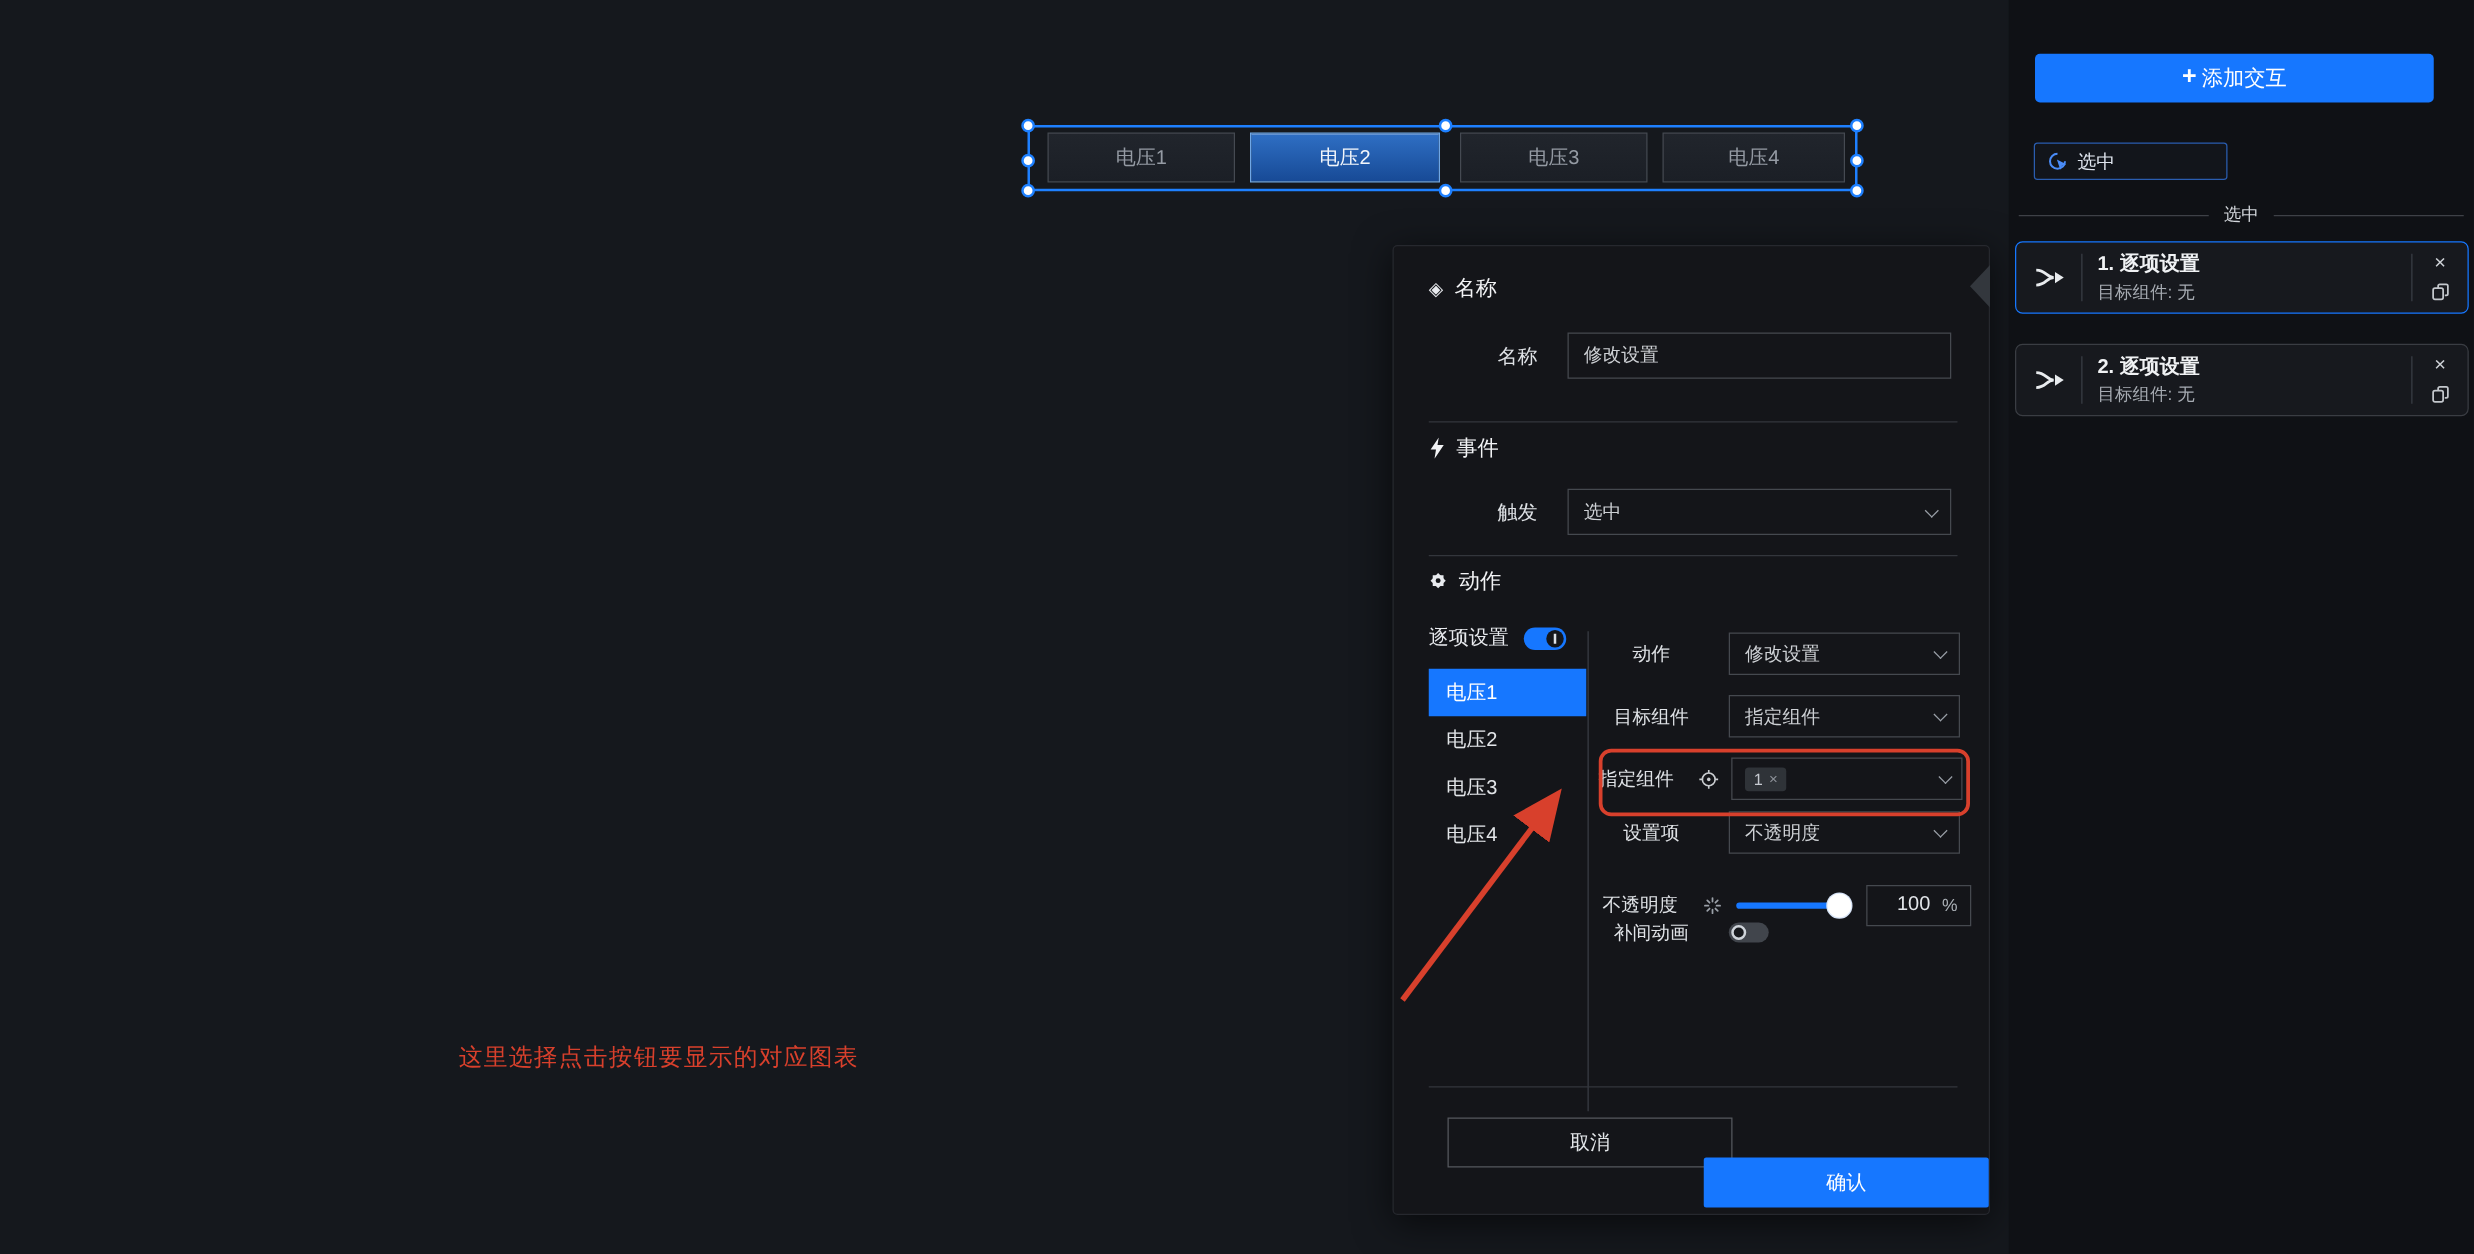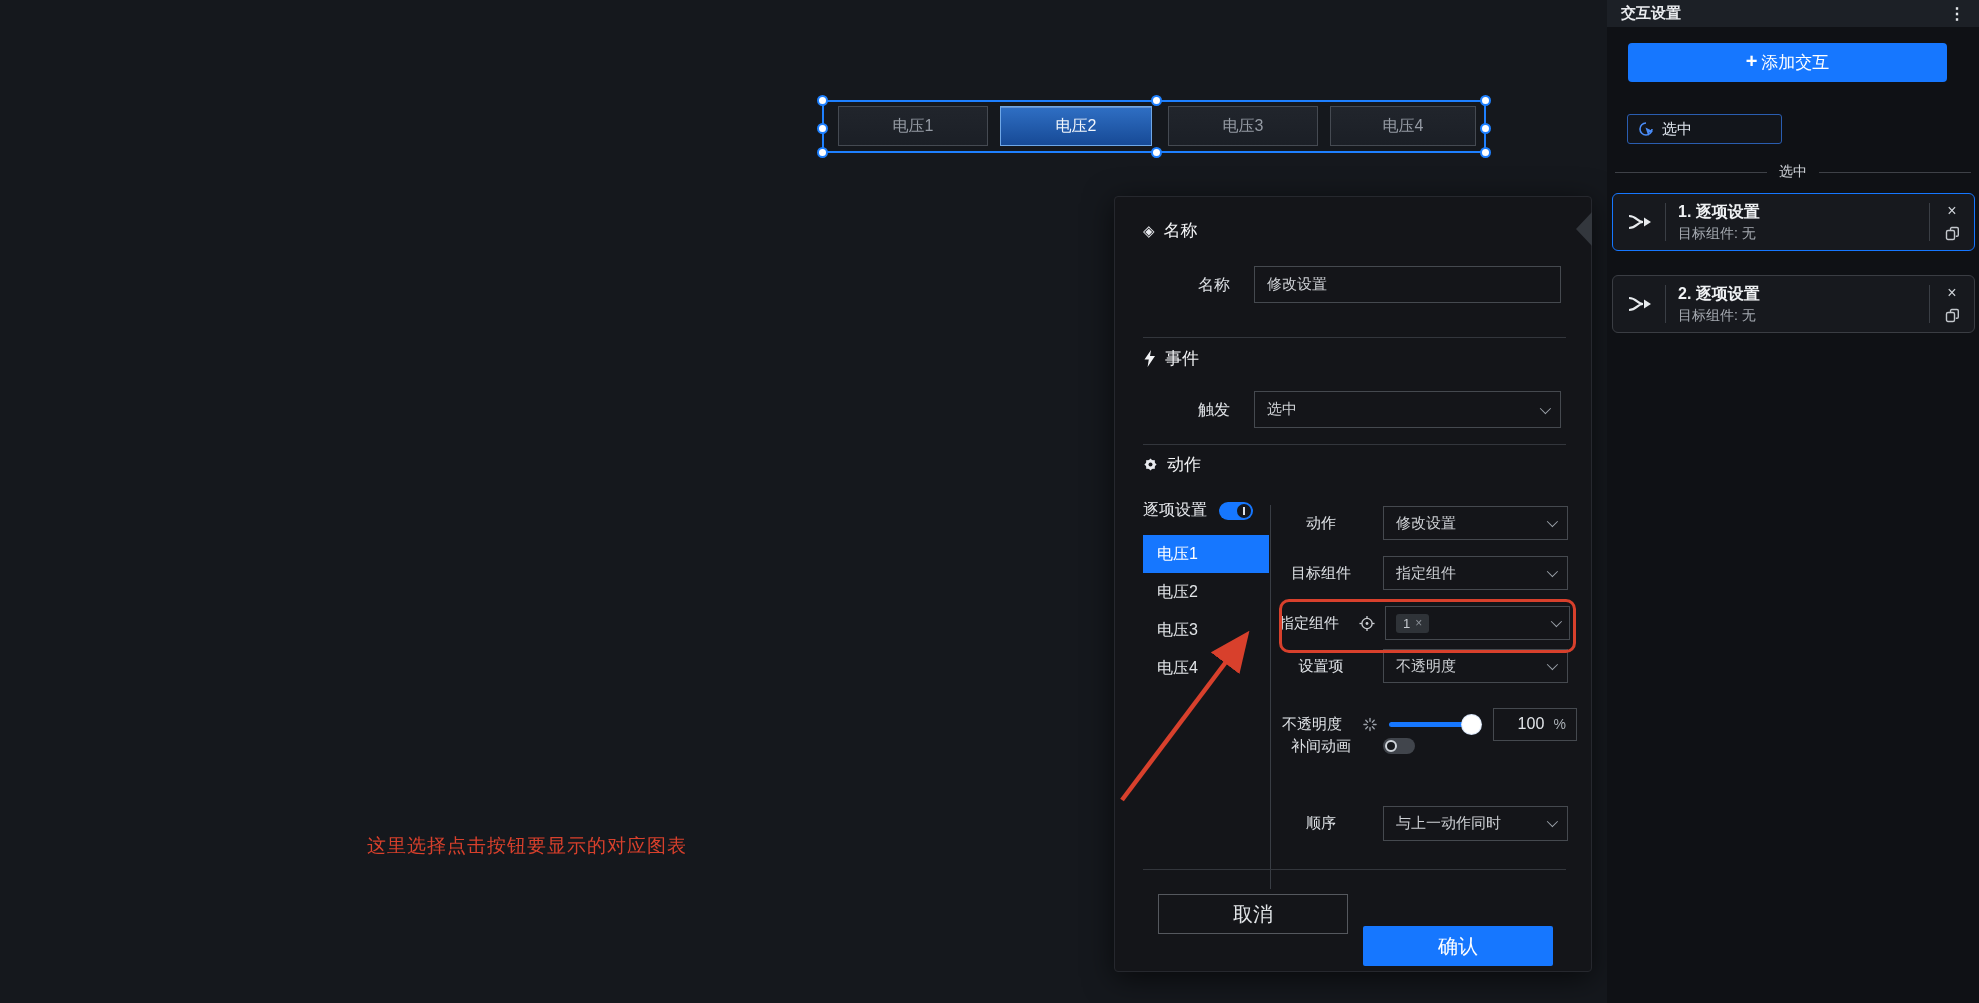--- a/index.html
+++ b/index.html
@@ -87,22 +87,22 @@
   .op-label{flex:0 0 94px !important;}
   .spark-icon{margin-left:4px;flex:0 0 14px;}
   .slider{margin-left:12px;width:86px;height:5px;border-radius:3px;background:var(--accent);position:relative;}
   .slider .sknob{position:absolute;right:-9px;top:-7px;width:19px;height:19px;border-radius:50%;
     background:#fff;box-shadow:0 0 0 1px #d7e4f7;}
   .numbox{margin-left:21px;width:87px;height:33px;border:1px solid #45494f;display:flex;
     align-items:center;justify-content:space-between;padding:0 10px;}
   .numbox .nval{color:#e2e5e9;font-size:16px;margin-left:14px;}
   .numbox .nunit{color:#aab0b6;font-size:14px;}
 
-  .footer-btn{position:absolute;height:40px;width:190px;display:flex;align-items:center;
-    justify-content:center;font-size:20px;}
+  .footer-btn{position:absolute;height:40px;width:228px;display:flex;align-items:center;
+    justify-content:center;font-size:16px;}
   .btn-cancel{left:43px;top:697px;border:1px solid #55585e;color:#e3e6e9;background:transparent;}
   .btn-confirm{left:248px;top:697px;background:var(--accent);color:#fff;border-radius:2px;margin-top:32px;}
 
   
   .panel{position:absolute;left:1607px;top:0;width:372px;height:1003px;background:var(--panel-bg);}
   .panel-header{position:absolute;left:0;top:0;width:372px;height:27px;background:#1c2026;
     display:flex;align-items:center;justify-content:space-between;padding:0 14px;}
   .panel-title{color:#e9ebee;font-size:15px;font-weight:bold;}
   .kebab{color:#e3e6ea;font-size:16px;font-weight:bold;line-height:1;}
   .add-btn{position:absolute;left:21px;top:43px;width:319px;height:39px;background:var(--accent);
@@ -269,39 +269,28 @@
     </div>
   </div>
 
   <div class="frow frow-tween">
     <span class="flabel">补间动画</span>
     <span class="toggle off" style="margin-left:6px">
         <span class="knob"></span>
       </span>
   </div>
 
-  <div class="frow frow-order">
-    <span class="flabel">顺序</span>
-    <div class="ctl fctl" style="height:35px">
-      <span>与上一动作同时</span>
-      <span class="chev"></span>
-    </div>
-  </div>
 
   <div class="divider" style="top:672px"></div>
   <div class="footer-btn btn-cancel">取消</div>
   <div class="footer-btn btn-confirm">确认</div>
 </div>
 <div class="modal-arrow"></div>
 
 <div class="panel">
-  <div class="panel-header">
-    <span class="panel-title">交互设置</span>
-    <span class="kebab">⋮</span>
-  </div>
 
   <div class="add-btn">
     <span class="plus">+</span>
     <span>添加交互</span>
   </div>
 
   <div class="evt-tag">
     <svg width="16" height="16" viewBox="0 0 16 16">
       <path d="M8 2 A6 6 0 1 0 14 8" fill="none" stroke="#4a8cf8" stroke-width="1.6"></path>
       <path d="M7.5 6.5 L15 10.3 L11.6 11.3 L10.2 14.8 Z" fill="#4a8cf8"></path>

